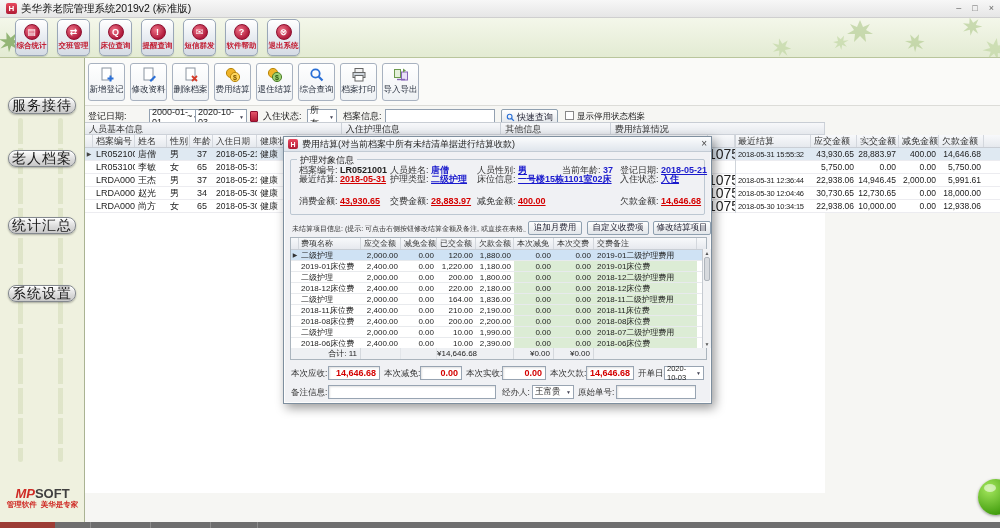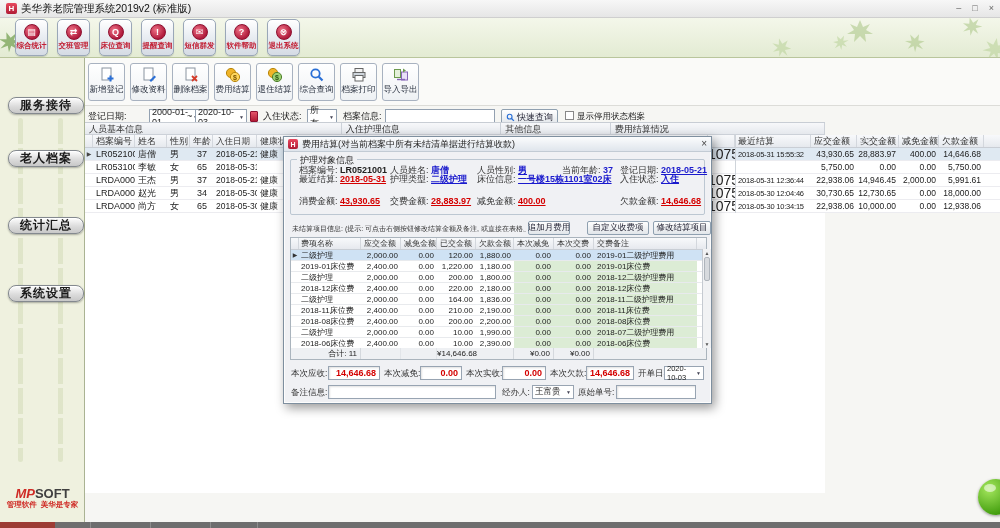--- a/index.html
+++ b/index.html
@@ -15,21 +15,21 @@
 .toolbar{position:absolute;left:0;top:18px;width:1000px;height:40px;background:linear-gradient(#f4f7ea,#e3ebd3);border-bottom:1px solid #b9c59c;overflow:hidden}
 .leaves{position:absolute;right:0;top:0;pointer-events:none}
 .leaves-l{position:absolute;left:0;top:0;pointer-events:none}
 .tool-btns{position:absolute;left:15px;top:1px;display:flex;gap:9px}
 .tool-btn{width:33px;height:37px;border:1px solid #9aa7b8;border-radius:5px;background:linear-gradient(#ffffff,#eaeef3 45%,#d5dbe4);box-shadow:inset 0 1px 0 #fff,0 1px 1px rgba(0,0,0,.15);display:flex;flex-direction:column;align-items:center;justify-content:center;gap:1px;cursor:pointer}
 .tb-ic{width:16px;height:16px;border-radius:50%;background:radial-gradient(circle at 5px 5px,#ef7287,#b01b3c 70%);border:1px solid #8e1030;color:#fff;font-size:9px;font-weight:bold;display:flex;align-items:center;justify-content:center;line-height:1}
 .tb-lb{font-size:7.5px;font-weight:bold;color:#c22035;white-space:nowrap}
 
 .sidebar{position:absolute;left:0;top:58px;width:85px;height:464px;background:#eff1df;border-right:1px solid #aab393}
 .bamboo{position:absolute;top:60px;bottom:60px;width:5px;opacity:.45;background:repeating-linear-gradient(180deg,#ccd6ae 0 26px,#eff1df 26px 30px);border-radius:3px}
-.side-btn{position:absolute;left:8px;width:76px;height:17px;border:1px solid #84898f;border-radius:8px;background:linear-gradient(#fefefe,#dcdcdc 55%,#c8c8c8);box-shadow:0 1px 2px rgba(0,0,0,.3),inset 0 1px 0 #fff;font-size:12px;font-weight:bold;color:#1a1a1a;display:flex;align-items:center;justify-content:center;letter-spacing:1px;cursor:pointer}
+.side-btn{position:absolute;left:8px;width:68px;height:17px;border:1px solid #84898f;border-radius:8px;background:linear-gradient(#fefefe,#dcdcdc 55%,#c8c8c8);box-shadow:0 1px 2px rgba(0,0,0,.3),inset 0 1px 0 #fff;font-size:14px;font-weight:normal;color:#1a1a1a;display:flex;align-items:center;justify-content:center;letter-spacing:1px;cursor:pointer}
 .logo{position:absolute;left:0;width:85px;text-align:center}
 .logo-mp{font-style:italic;font-weight:bold;font-size:13px;color:#cf2a24}
 .logo-soft{font-weight:bold;font-size:13px;color:#404040}
 .slogan{font-size:7.5px;font-weight:bold;color:#cf2a24;white-space:nowrap}
 .slogan span{margin:0 2px}
 
 .main{position:absolute;left:85px;top:58px;width:915px;height:464px;background:#f6f6f3}
 .actionbar{position:absolute;left:0;top:0;width:915px;height:48px;background:#fafaf8;border-bottom:1px solid #dcdcd8;display:flex;align-items:center;gap:5px;padding-left:3px}
 .act-btn{width:37px;height:38px;border:1px solid #a8b2c0;border-radius:3px;background:linear-gradient(#ffffff,#eef1f4);display:flex;flex-direction:column;align-items:center;justify-content:center;gap:1px;cursor:pointer}
 .act-btn svg{width:16px;height:16px}
@@ -446,21 +446,21 @@
       <div class="info-row" style="top:35px">
         <span class="pair" style="left:8px"><span class="lbl">消费金额:</span> <span class="val v-red u">43,930.65</span></span>
         <span class="pair" style="left:99px"><span class="lbl">交费金额:</span> <span class="val v-red u">28,883.97</span></span>
         <span class="pair" style="left:186px"><span class="lbl">减免金额:</span> <span class="val v-red u">400.00</span></span>
         <span class="pair" style="left:329px"><span class="lbl">欠款金额:</span> <span class="val v-red u">14,646.68</span></span>
       </div>
     </div>
 
     <div class="hint-row">
       <span class="hint-txt">未结算项目信息: (提示: 可点击右侧按钮修改结算金额及备注, 或直接在表格上填写)</span>
-      <span class="dlg-minibtn" style="left:236px;width:42px">追加月费用</span>
+      <span class="dlg-minibtn" style="left:236px;width:54px">追加月费用</span>
       <span class="dlg-minibtn" style="left:295px;width:62px">自定义收费项</span>
       <span class="dlg-minibtn" style="left:361px;width:58px">修改结算项目</span>
     </div>
 
     <div class="ditems">
       <div class="thead">
         <div class="tcell sel"></div>
         <div class="tcell c0" style="text-align:left">费项名称</div>
         <div class="tcell c1" style="text-align:left;padding-left:3px">应交金额</div>
         <div class="tcell c2" style="text-align:left;padding-left:3px">减免金额</div>

